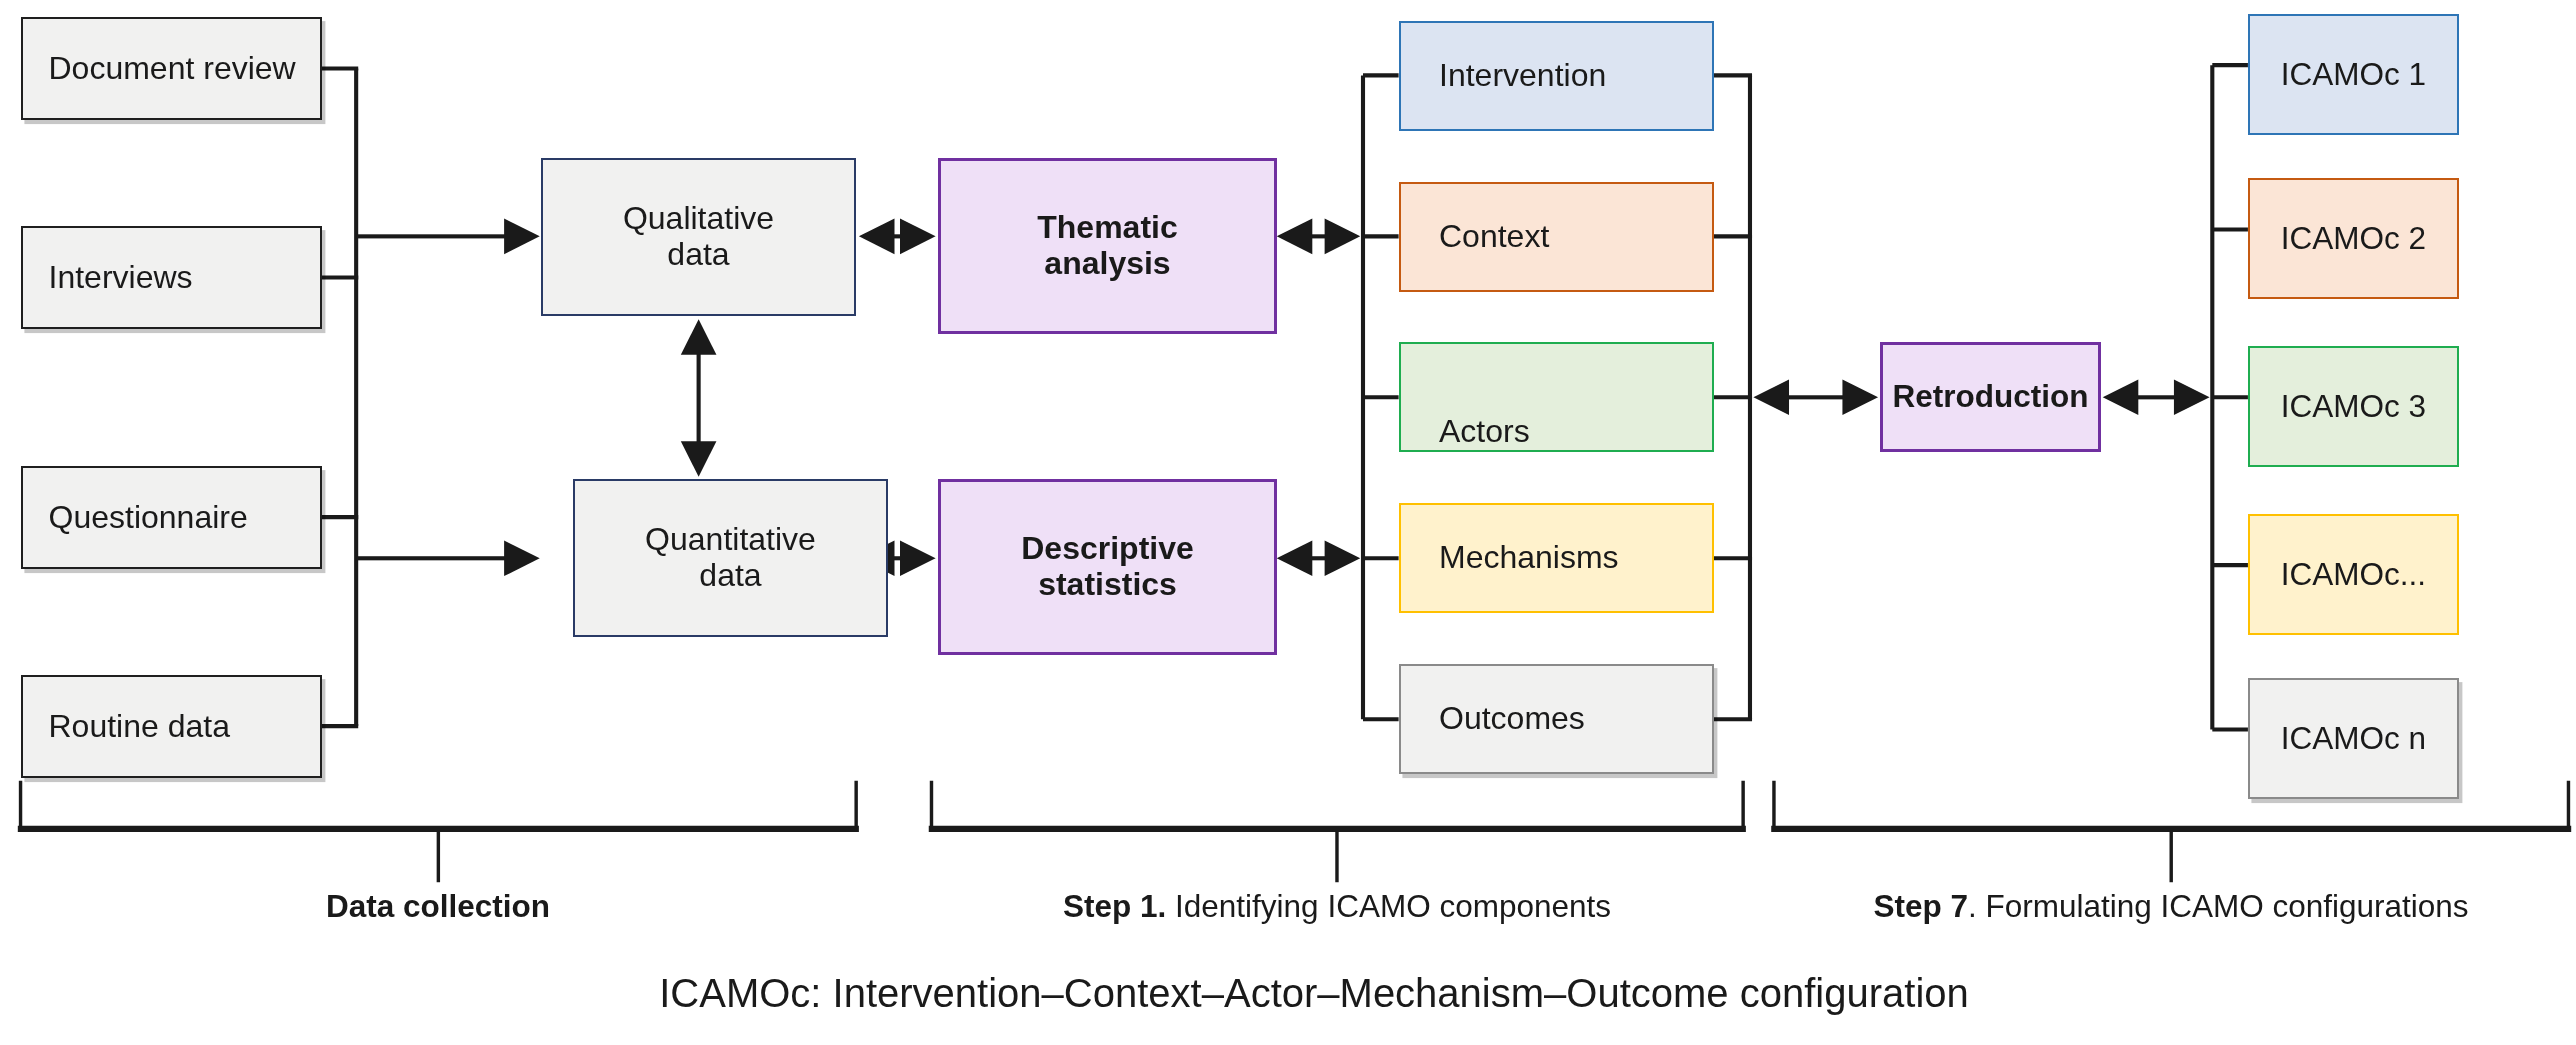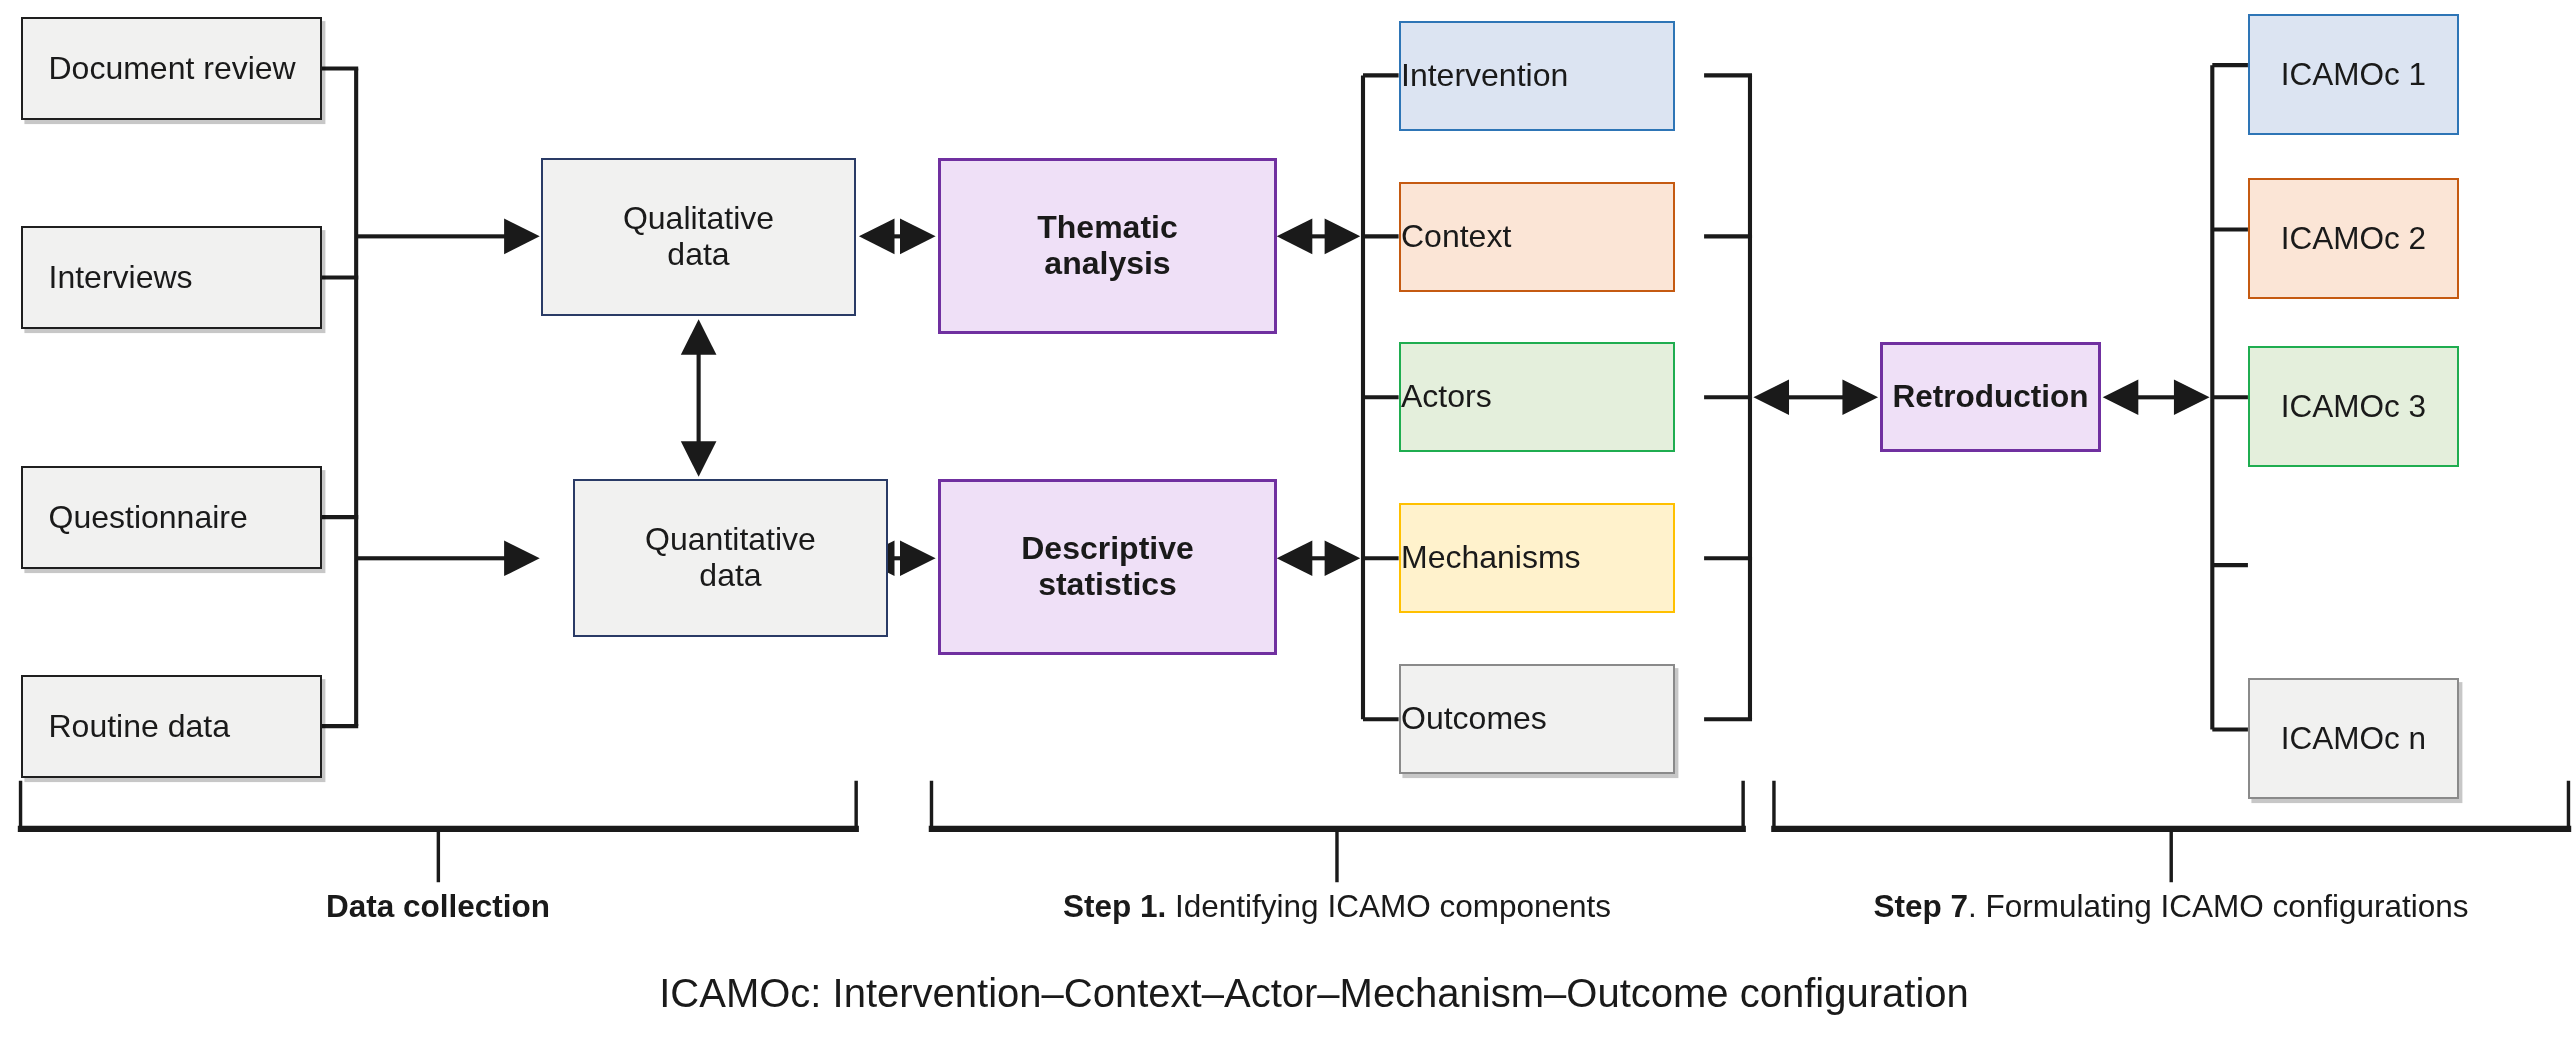--- a/index.html
+++ b/index.html
@@ -11,21 +11,21 @@
         background:#f1f1f0;border:2.7px solid #1f1f1f;}
   .node .lbl{font-size:32px;line-height:1.12;}
 
   .left-align{justify-content:flex-start;padding-left:26px;}
   .center-align{justify-content:center;text-align:center;}
 
   .src{left:20.5px;width:301px;height:103px;box-shadow:3.4px 4.1px 0 rgba(0,0,0,0.22);}
   .databox{left:541px;width:315px;height:158px;border-width:2.7px;align-items:center;}
   .anabox{left:938px;width:339px;height:176px;border-width:3.4px;}
   .anabox .lbl{font-weight:bold;}
-  .comp{left:1399px;width:276px;height:110px;border-width:2.7px;}
+  .comp{left:1399px;width:315px;height:110px;border-width:2.7px;padding-left:38px;}
   .retro{left:1880px;top:342px;width:221px;height:110px;border-width:3.4px;}
   .retro .lbl{font-weight:bold;font-size:31.5px;}
   .cfg{left:2248px;width:211px;height:121px;border-width:2.7px;}
   .cfg .lbl{font-size:31.5px;}
   .shadowed{box-shadow:3.4px 4.1px 0 rgba(0,0,0,0.22);}
 
   .wrapnarrow{display:inline-block;max-width:212px;}
   .wrapmid{display:inline-block;max-width:240px;}
 
   .bracket-label{position:absolute;transform:translateX(-50%);white-space:nowrap;
@@ -151,21 +151,21 @@
   <div class="node anabox center-align" style="top: 479px; border-color: rgb(112, 48, 160); background: rgb(239, 224, 247);">
     <span class="lbl wrapmid">Descriptive statistics</span>
   </div>
 
   <div class="node comp" style="top: 20.5px; border-color: rgb(46, 117, 182); background: rgb(220, 228, 242);">
     <span class="lbl">Intervention</span>
   </div>
   <div class="node comp" style="top: 182px; border-color: rgb(197, 90, 17); background: rgb(251, 229, 214);">
     <span class="lbl">Context</span>
   </div>
-  <div class="node comp" style="top: 342px; border-color: rgb(31, 173, 80); background: rgb(228, 239, 220);">
+  <div class="node comp" style="top: 342px; border-color: rgb(31, 173, 80); background: rgb(228, 239, 220); align-items: flex-end;">
     <span class="lbl">Actors</span>
   </div>
   <div class="node comp" style="top: 503px; border-color: rgb(255, 192, 0); background: rgb(255, 242, 204);">
     <span class="lbl">Mechanisms</span>
   </div>
   <div class="node comp shadowed" style="top: 664px; border-color: rgb(138, 138, 138); background: rgb(241, 241, 240);">
     <span class="lbl">Outcomes</span>
   </div>
 
   <div class="node retro center-align" style="border-color: rgb(112, 48, 160); background: rgb(239, 224, 247);">
@@ -174,20 +174,23 @@
 
   <div class="node cfg center-align" style="top: 13.7px; border-color: rgb(46, 117, 182); background: rgb(220, 228, 242);">
     <span class="lbl">ICAMOc 1</span>
   </div>
   <div class="node cfg center-align" style="top: 178px; border-color: rgb(197, 90, 17); background: rgb(251, 229, 214);">
     <span class="lbl">ICAMOc 2</span>
   </div>
   <div class="node cfg center-align" style="top: 346px; border-color: rgb(31, 173, 80); background: rgb(228, 239, 220);">
     <span class="lbl">ICAMOc 3</span>
   </div>
+  <div class="node cfg center-align" style="top: 514px; border-color: rgb(255, 192, 0); background: rgb(255, 242, 204);">
+    <span class="lbl">ICAMOc...</span>
+  </div>
   <div class="node cfg center-align shadowed" style="top: 678px; border-color: rgb(138, 138, 138); background: rgb(241, 241, 240);">
     <span class="lbl">ICAMOc n</span>
   </div>
 
   <div class="bracket-label" style="left:438px">
     <span class="b">Data collection</span><span></span>
   </div>
   <div class="bracket-label" style="left:1337px">
     <span class="b">Step 1.</span><span> Identifying ICAMO components</span>
   </div>

